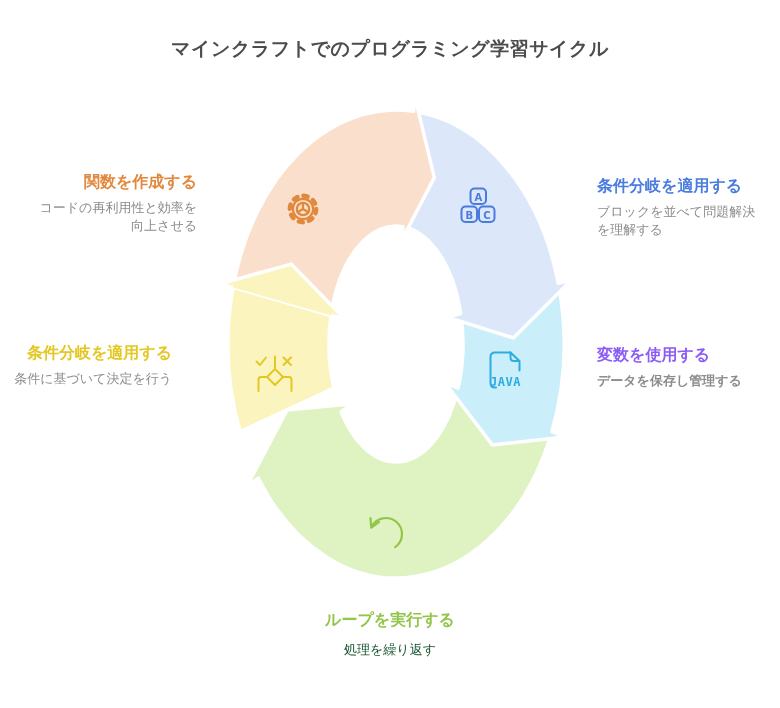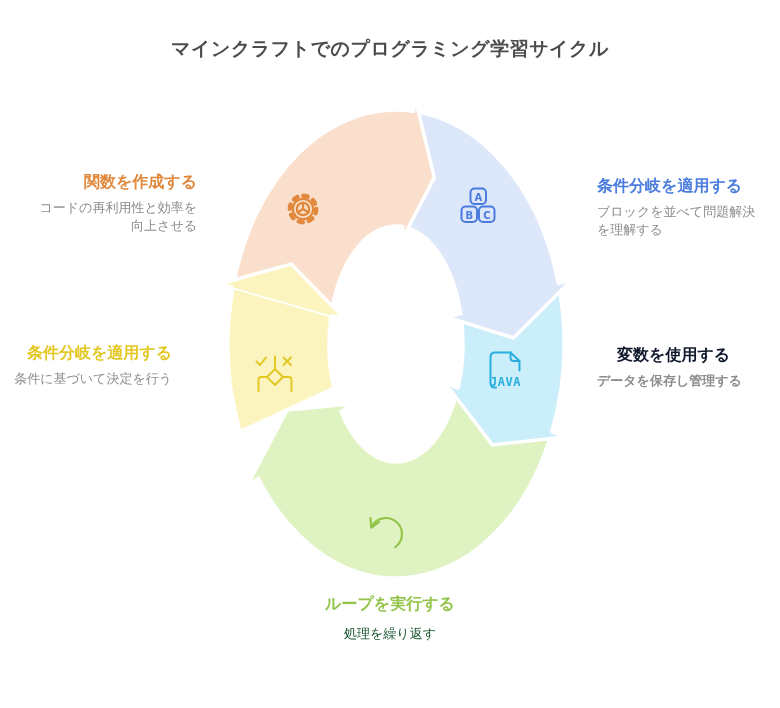--- a/index.html
+++ b/index.html
@@ -6,21 +6,21 @@
   .page{position:relative;width:780px;height:708px;background:#fff;overflow:hidden;
         font-family:"DejaVu Sans","Liberation Sans",sans-serif;}
   .title{position:absolute;top:36px;left:0;width:100%;text-align:center;
          font-size:19px;font-weight:bold;letter-spacing:.5px;}
   .cycle-svg{position:absolute;left:0;top:0;}
   .label-block{position:absolute;width:170px;}
   .lb-tl{left:27px;top:172px;text-align:right;}
   .lb-tr{left:597px;top:176px;text-align:left;}
   .lb-r{left:597px;top:345px;text-align:left;}
   .lb-l{left:2px;top:343px;text-align:right;}
-  .lb-b{left:278px;top:594px;width:224px;text-align:center;}
+  .lb-b{left:278px;top:610px;width:224px;text-align:center;}
   .step-heading{font-size:16px;font-weight:bold;margin:0 0 7px 0;line-height:1.25;}
   .lb-b .step-heading{margin-bottom:11px;}
   .step-desc{font-size:13px;line-height:1.4;margin:0;}
   .mono{font-family:"DejaVu Sans Mono","Liberation Mono",monospace;}
 </style>
 </head>
 <body>
 
 <div class="page">
 
@@ -78,21 +78,21 @@
     <div class="step-heading" style="color: rgb(225, 136, 60);">関数を作成する</div>
     <p class="step-desc" style="color: rgb(140, 140, 142);">コードの再利用性と効率を向上させる</p>
   </div>
 
   <div class="label-block lb-tr">
     <div class="step-heading" style="color: rgb(74, 123, 222);">条件分岐を適用する</div>
     <p class="step-desc" style="color: rgb(140, 140, 142);">ブロックを並べて問題解決を理解する</p>
   </div>
 
   <div class="label-block lb-r">
-    <div class="step-heading" style="color: #0f172a; margin-left: 20px;">変数を使用する</div>
+    <div class="step-heading" style="color: #8b5cf6;">変数を使用する</div>
     <p class="step-desc" style="color: rgb(140, 140, 142); font-weight: bold;">データを保存し管理する</p>
   </div>
 
   <div class="label-block lb-l">
     <div class="step-heading" style="color: rgb(227, 199, 34);">条件分岐を適用する</div>
     <p class="step-desc" style="color: rgb(140, 140, 142);">条件に基づいて決定を行う</p>
   </div>
 
   <div class="label-block lb-b">
     <div class="step-heading" style="color: rgb(147, 197, 74);">ループを実行する</div>

